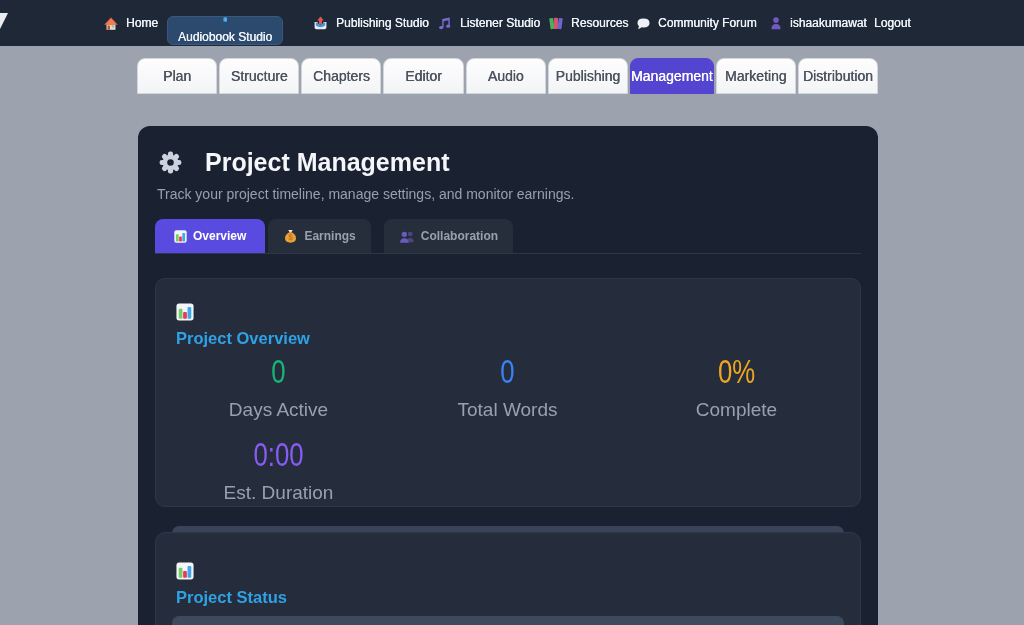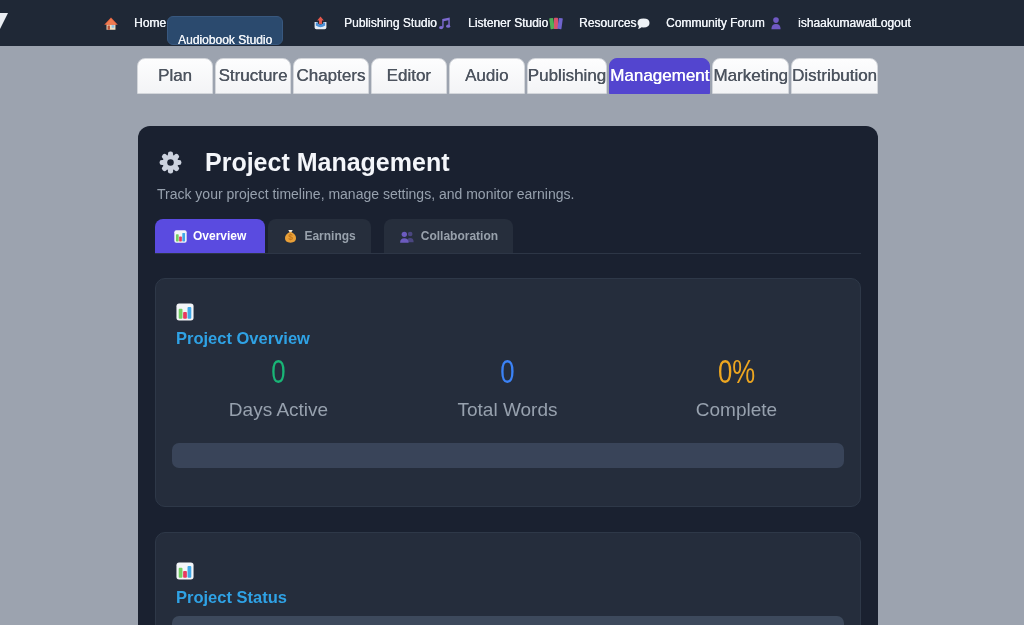--- a/index.html
+++ b/index.html
@@ -2,30 +2,30 @@
 <html><head>
 <meta charset="utf-8">
 <style>
   * { margin:0; padding:0; box-sizing:border-box; }
   html,body { width:1024px; height:625px; overflow:hidden; }
   body { background:#9ca3af; font-family:"Liberation Sans",sans-serif; position:relative; }
 
   
   .nav { position:absolute; left:0; top:0; width:1024px; height:46px;
          background:#1f2836; display:flex; align-items:center; }
-  .nav-item { display:flex; align-items:center; gap:16px; color:#eef2f7;
+  .nav-item { display:flex; align-items:center; gap:8px; color:#eef2f7;
               font-size:12px; font-weight:normal; white-space:nowrap; position:absolute; top:0; height:46px;
               text-shadow:0.35px 0 0 currentColor; }
   .logofrag { position:absolute; left:-5px; top:13px; width:13px; height:17px; }
 
   
   .toptabs { position:absolute; left:137px; top:58px; width:741px; height:36px;
              display:flex; gap:2px; }
   .ttab { flex:1; background:linear-gradient(#fdfdfe,#f3f4f6); border:1px solid #d3d6db;
-          border-radius:8px 8px 0 0; color:#4d545f; font-size:17px; font-weight:normal;
+          border-radius:8px 8px 0 0; color:#4d545f; font-size:14px; font-weight:normal;
           text-shadow:0.35px 0 0 currentColor;
           display:flex; align-items:center; justify-content:center; }
   .ttab.active { background:#5345cf; border-color:#5345cf; color:#fff; }
 
   
   .main { position:absolute; left:138px; top:126px; width:740px; height:560px;
           background:#1a2130; border-radius:12px; padding:22px 17px; }
   .h1row { display:flex; align-items:center; gap:23px; }
   .h1row h1 { color:#f4f6fa; font-size:25px; font-weight:bold; letter-spacing:0px; }
   .subtitle { margin-top:9px; margin-left:2px; color:#97a1ae; font-size:14px; }
@@ -197,20 +197,24 @@
           <div class="lbl">Days Active</div>
         </div>
         <div>
           <div class="num" style="color:#3b82f6;">0</div>
           <div class="lbl">Total Words</div>
         </div>
         <div>
           <div class="num" style="color:#eda620;">0%</div>
           <div class="lbl">Complete</div>
         </div>
+        <div>
+          <div class="num" style="color:#875cf5;">0:00</div>
+          <div class="lbl">Est. Duration</div>
+        </div>
       </div>
       <div class="bar" style="margin-top:22px;"></div>
     </div>
 
     <div class="panel" style="margin-top:25px; height:160px; padding-top:21px;">
       <div class="ptitle">
         <svg width="18" height="18" viewBox="0 0 20 20">
           <rect x="0.5" y="0.5" width="19" height="19" rx="3" fill="#f3f5f8"></rect>
           <rect x="3" y="6.5" width="4.2" height="11" rx="1" fill="#74cf62"></rect>
           <rect x="7.9" y="10" width="4.2" height="7.5" rx="1" fill="#e83a60"></rect>

